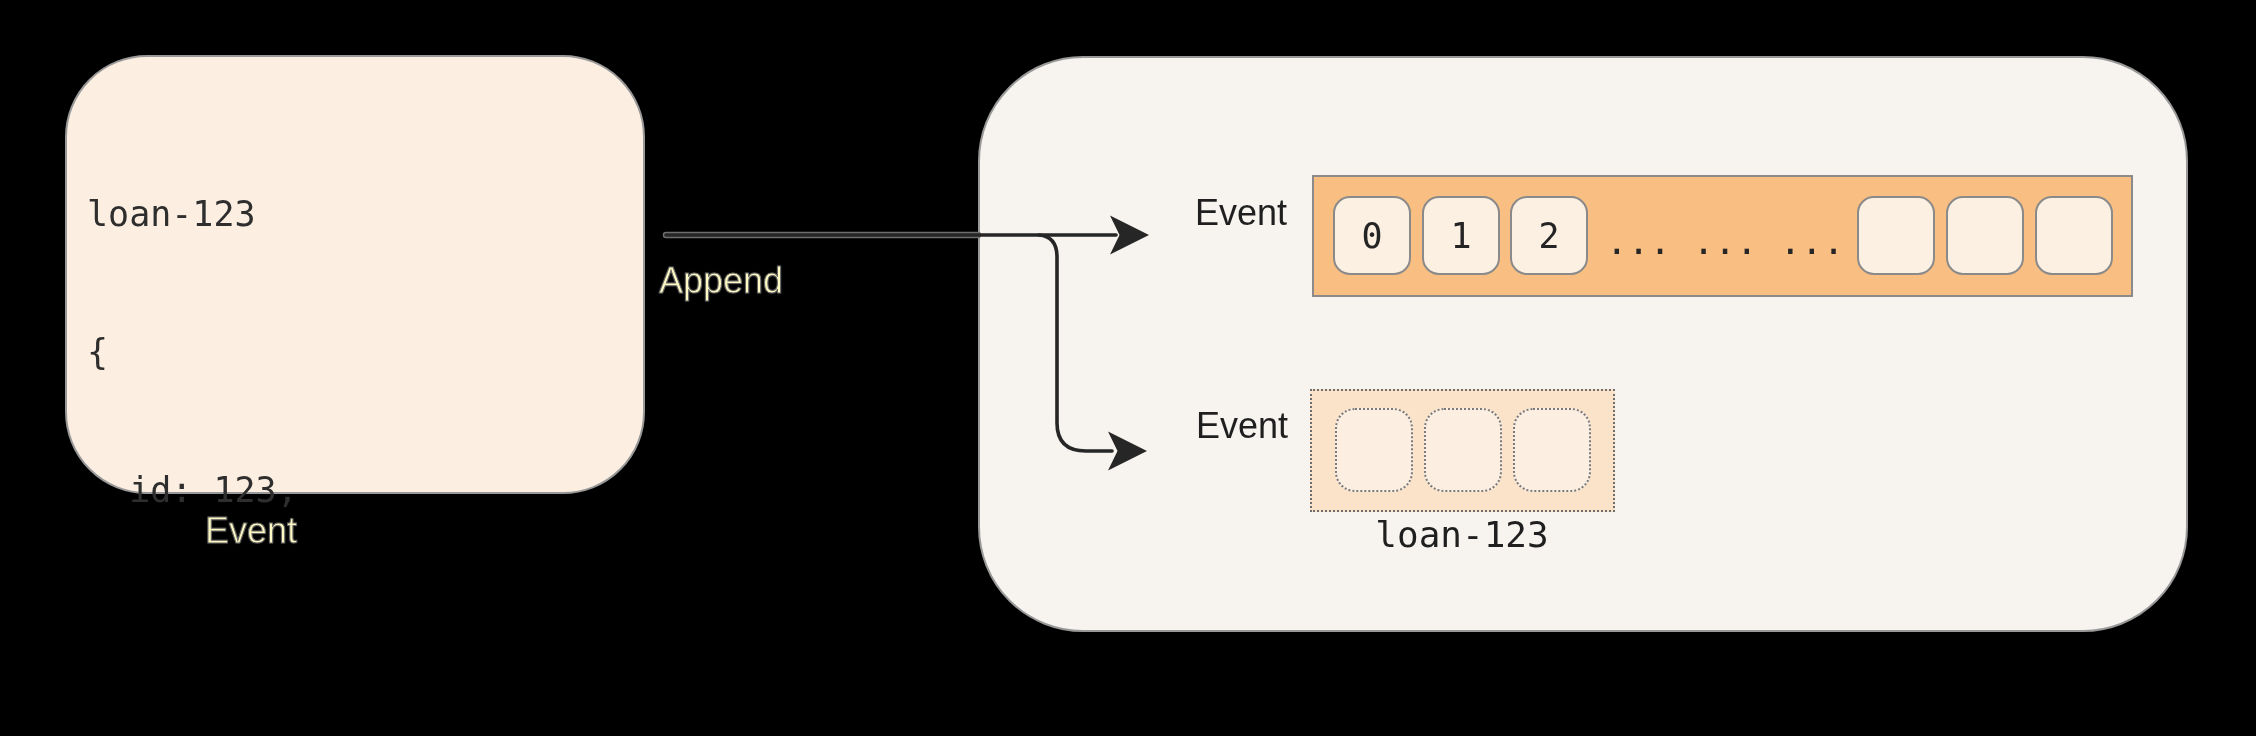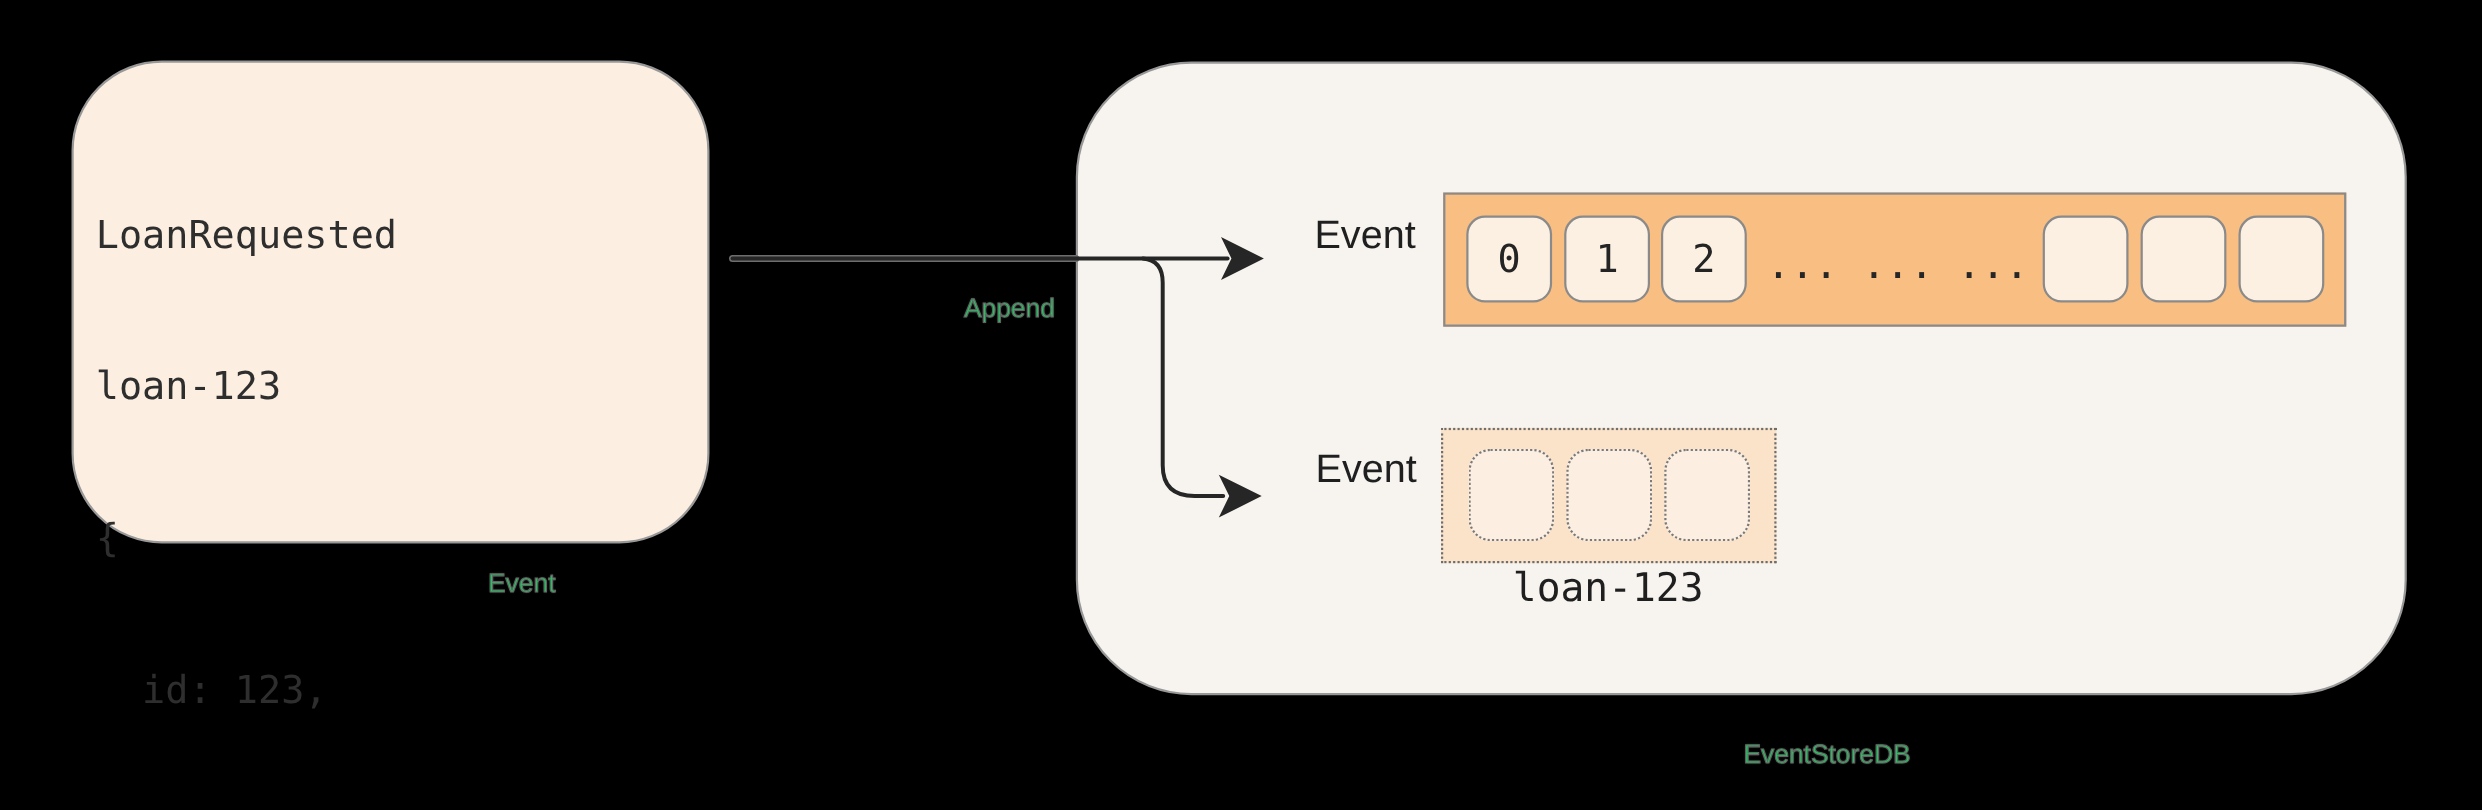--- a/index.html
+++ b/index.html
@@ -15,23 +15,23 @@
     background:#FCEFE1;border:2.5px solid #989898;border-radius:82px;
   }
   .code-block{
     position:absolute;left:87px;top:99px;
     font-family:"DejaVu Sans Mono","Liberation Mono",monospace;
     font-size:35px;line-height:46px;color:#2E2E2E;white-space:pre;
   }
 
   
   .outside-label{
-    position:absolute;font-size:24px;line-height:40px;color:#22c55e;
+    position:absolute;font-size:36px;line-height:40px;color:#fef9c3;
     -webkit-text-stroke:1px #646464;text-shadow:0 0 2px #4e4e4e;
-    text-align:right;
+    text-align:left;
   }
   .event-caption{left:205px;top:511px;width:300px;}
   .append-label{left:659px;top:261px;width:300px;}
   .storedb-caption{left:1407px;top:667px;width:330px;}
 
   
   .storedb-box{
     position:absolute;left:978px;top:56px;width:1210px;height:576px;
     background:#F7F4F0;border:2.5px solid #989898;border-radius:105px;
   }
@@ -80,34 +80,32 @@
   
   .arrows{position:absolute;left:0;top:0;pointer-events:none;}
 </style>
 </head>
 <body>
 
 <div class="canvas">
 
   <div class="event-box"></div>
   <div class="code-block">
-    <div>LoanRequested</div>
     <div>loan-123</div>
     <div>{</div>
     <div>  id: 123,</div>
     
     
     
   </div>
   <div class="outside-label event-caption">Event</div>
 
   <div class="outside-label append-label">Append</div>
 
   <div class="storedb-box"></div>
-  <div class="outside-label storedb-caption">EventStoreDB</div>
 
   <div class="log-label">
     <div>Event</div>
   </div>
   <div class="log-bar"></div>
   <div class="log-cell lc0">0</div>
   <div class="log-cell lc1">1</div>
   <div class="log-cell lc2">2</div>
   <div class="log-dots">... ... ...</div>
   <div class="log-cell le0"></div>

